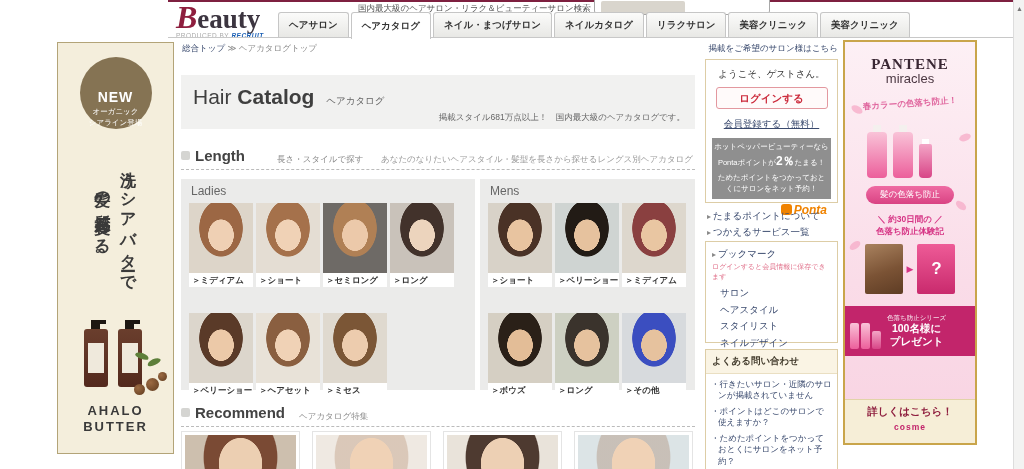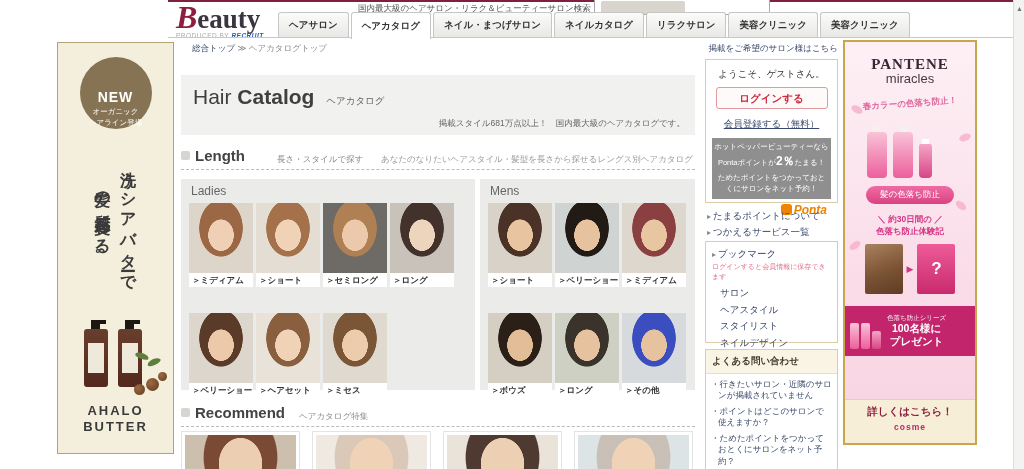--- a/index.html
+++ b/index.html
@@ -15,42 +15,42 @@
   .logo .produced { font-size:6.5px; color:#aaa; letter-spacing:.5px; }
   .logo .produced .rec { color:#1a5fb4; font-style:italic; font-weight:bold; }
   .tagline { position:absolute; left:358px; top:3px; font-size:8.5px; color:#555; }
   .searchbox { position:absolute; left:594px; top:-6px; width:176px; height:21px; border:1px solid #a8a8a8; border-radius:0 0 4px 4px; background:#fff; }
   .searchbox .seg { position:absolute; left:6px; top:6px; width:84px; height:13px; background:#d9d5cd; border-radius:2px; }
   .tabs { position:absolute; left:278px; top:12px; display:flex; gap:2px; height:26px; }
   .tab { display:flex; align-items:center; justify-content:center; padding:0 10px; font-size:9.5px; font-weight:bold; color:#333;
          background:linear-gradient(#fbfbfa,#e7e7e4); border:1px solid #c6c6c6; border-bottom:none; border-radius:3px 3px 0 0; cursor:pointer; }
   .tab.active { background:#fff; height:27px; z-index:3; }
   .hdr-border { position:absolute; left:168px; top:37px; width:845px; height:1px; background:#c8c8c8; }
-  .breadcrumb { position:absolute; left:192px; top:43px; font-size:8.5px; color:#888; }
+  .breadcrumb { position:absolute; left:182px; top:43px; font-size:8.5px; color:#888; }
   .breadcrumb .lnk { color:#3a4a6e; }
   .salon-link { position:absolute; left:690px; top:43px; width:148px; text-align:right; font-size:8.5px; color:#3a4a6e; }
 
   
   .leftad { position:absolute; left:57px; top:42px; width:117px; height:412px; background:#f4eedc; border:1px solid #b3a478; padding:6px 4px; text-align:center; }
   .newcircle { width:72px; height:72px; margin:8px auto 0; background:#857353; border-radius:50%; color:#fff; display:flex; flex-direction:column; align-items:center; justify-content:center; }
   .newcircle .nw { font-size:14px; font-weight:bold; letter-spacing:1px;margin-top:31px; }
   .newcircle .ns { font-size:7.5px; white-space:pre-line; line-height:1.4; margin-top:2px; }
   .vcopy { writing-mode:vertical-rl; white-space:pre-line; font-size:16px; font-weight:bold; color:#3a3a3a; letter-spacing:2px; line-height:1.6; height:166px; margin:10px auto 0; }
   .bottles { position:relative; height:92px; margin-top:2px; }
   .bottle { position:absolute; width:24px; height:58px; background:linear-gradient(#6a3e2d,#53291d); border-radius:3px; bottom:12px; }
   .bottle::before { content:""; position:absolute; top:-9px; left:7px; width:9px; height:9px; background:#1d1712; }
   .bottle::after { content:""; position:absolute; top:-9px; left:14px; width:8px; height:4px; background:#1d1712; }
   .bottle .lbl { position:absolute; left:4px; top:14px; width:16px; height:30px; background:#efe9dc; }
   .b1 { left:22px; } .b2 { left:56px; }
   .nut { position:absolute; border-radius:50%; background:radial-gradient(circle at 35% 35%, #9c6a42, #5e3a1e); }
   .leaf { position:absolute; width:14px; height:6px; background:#5d7f3a; border-radius:50% 50% 50% 50%/60% 60% 40% 40%; transform:rotate(-25deg); }
   .brand { font-size:13px; font-weight:bold; letter-spacing:2px; color:#3a3a3a; white-space:pre-line; line-height:1.25; margin-top:4px; }
 
   
-  .titlebar { position:absolute; left:181px; top:75px; width:514px; height:60px; background:#f1f1f0; }
+  .titlebar { position:absolute; left:181px; top:75px; width:514px; height:54px; background:#f1f1f0; }
   .titlebar .hc { position:absolute; left:12px; top:10px; font-size:21px; color:#3f3f3f; }
   .titlebar .hc .bold { font-weight:bold; }
   .titlebar .hc .jp { font-size:9.5px; color:#666; margin-left:6px; }
   .titlebar .note { position:absolute; right:10px; bottom:5px; font-size:8.5px; color:#666; }
   .sechdr { position:absolute; left:181px; width:514px; height:23px; border-bottom:1px dashed #bbb; }
   .sechdr .ico { position:absolute; left:0; top:4px; width:9px; height:9px; background:#d5d5d2; border-radius:2px; }
   .sechdr .t { position:absolute; left:14px; top:0; font-size:15px; font-weight:bold; color:#444; }
   .sechdr .s { position:absolute; left:96px; top:7px; font-size:8.5px; color:#888; }
   .sechdr .r { position:absolute; right:2px; top:7px; font-size:8.5px; color:#999; }
   .panel { position:absolute; top:179px; height:211px; background:#ebebea; padding:24px 8px 0; }

